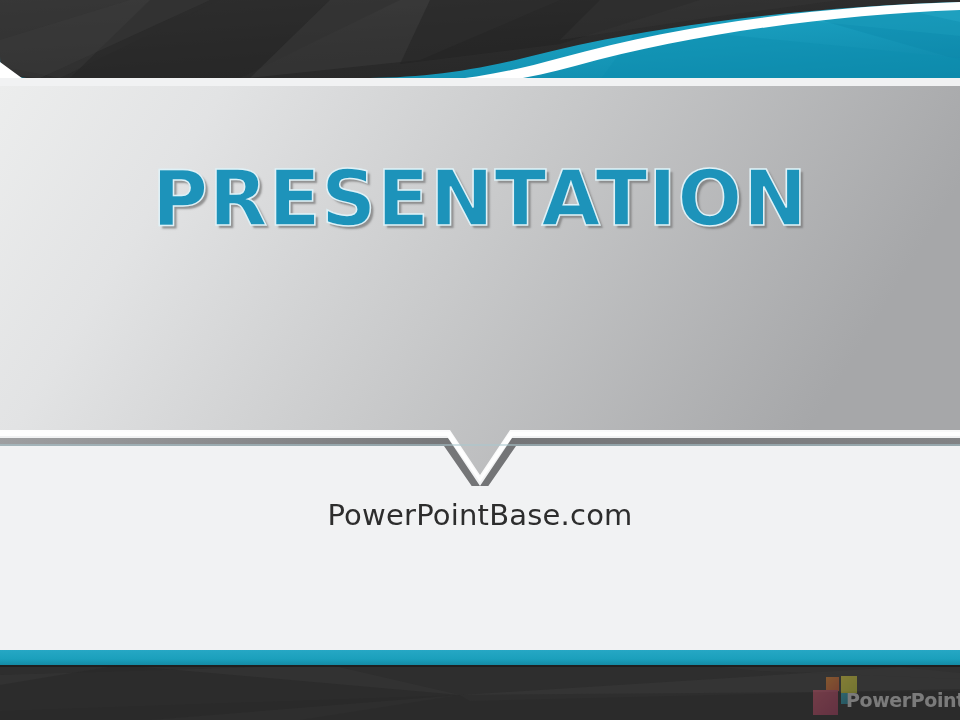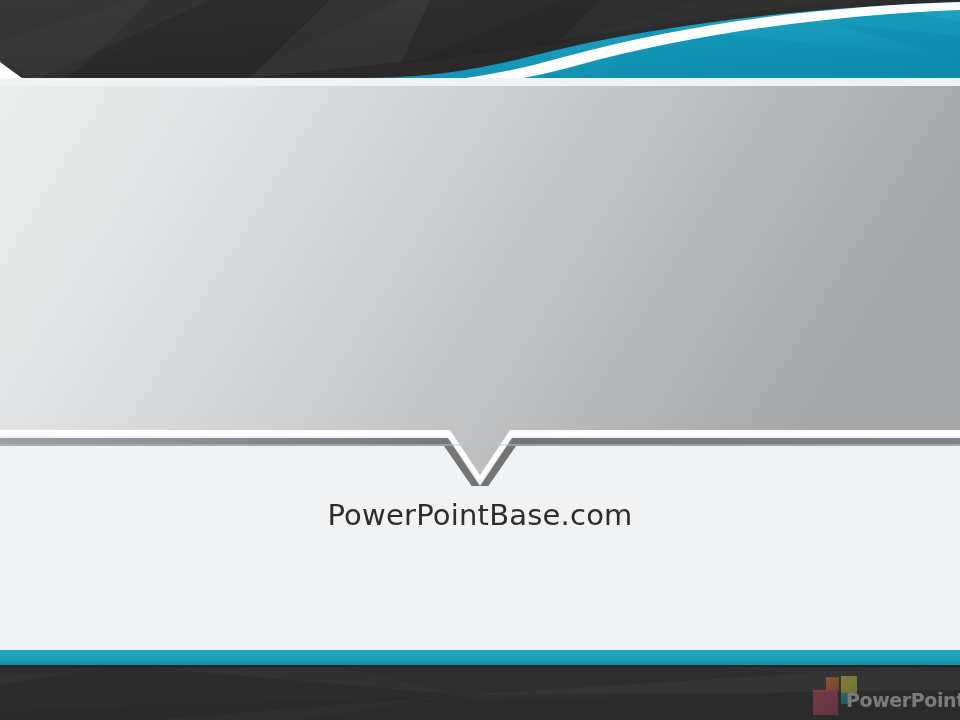--- a/index.html
+++ b/index.html
@@ -232,20 +232,21 @@
 
       <path d="M0,0 L960,0 L960,346 L510,346 L480,392 L450,346 L0,346 Z" fill="url(#bannerGrad)"></path>
 
       <path d="M0,344 L450,344 L480,389 L510,344 L960,344 L960,350 L513,350 L480,396 L447,350 L0,350 Z" fill="#ffffff" opacity="0.92"></path>
 
       <rect x="0" y="358" width="960" height="2" fill="#a9c6ce" opacity="0.55"></rect>
     </svg>
   </div>
 
   <div class="title-block">
+    <span class="title-line2">PRESENTATION</span>
   </div>
 
   <div class="subtitle">PowerPointBase.com</div>
 
   <div class="teal-strip"></div>
 
   <div class="footer-band">
     <svg class="footer-svg" width="960" height="55" viewBox="0 0 960 55" xmlns="http://www.w3.org/2000/svg">
       <rect x="0" y="0" width="960" height="55" fill="#2e2e2e"></rect>
       <polygon points="0,10 330,0 460,30 0,46" fill="#343434" opacity="0.7"></polygon>

